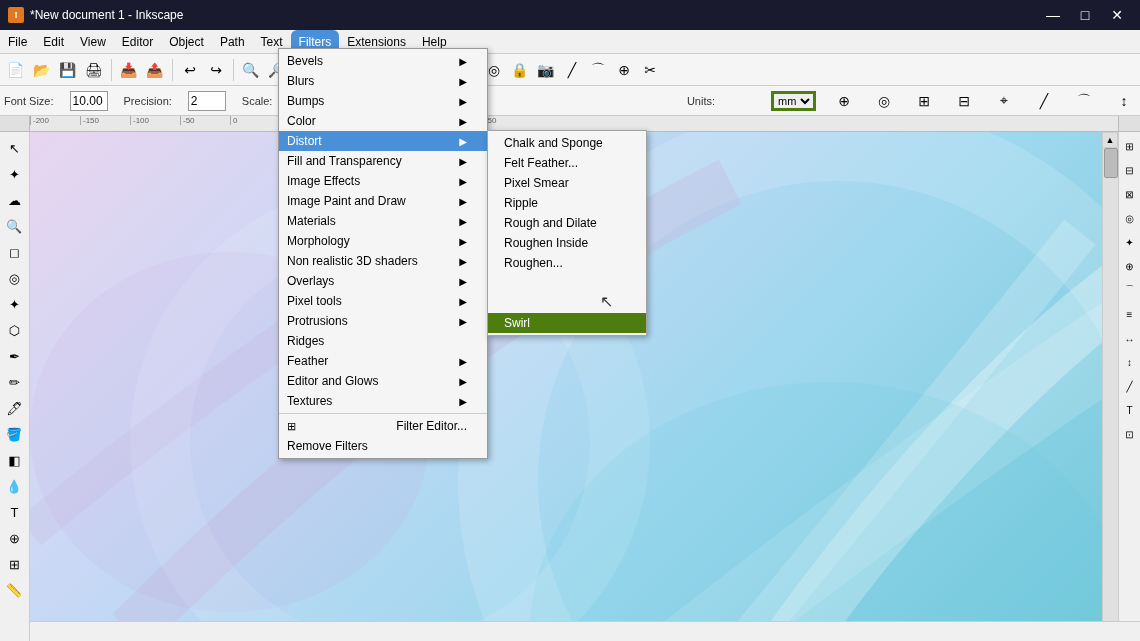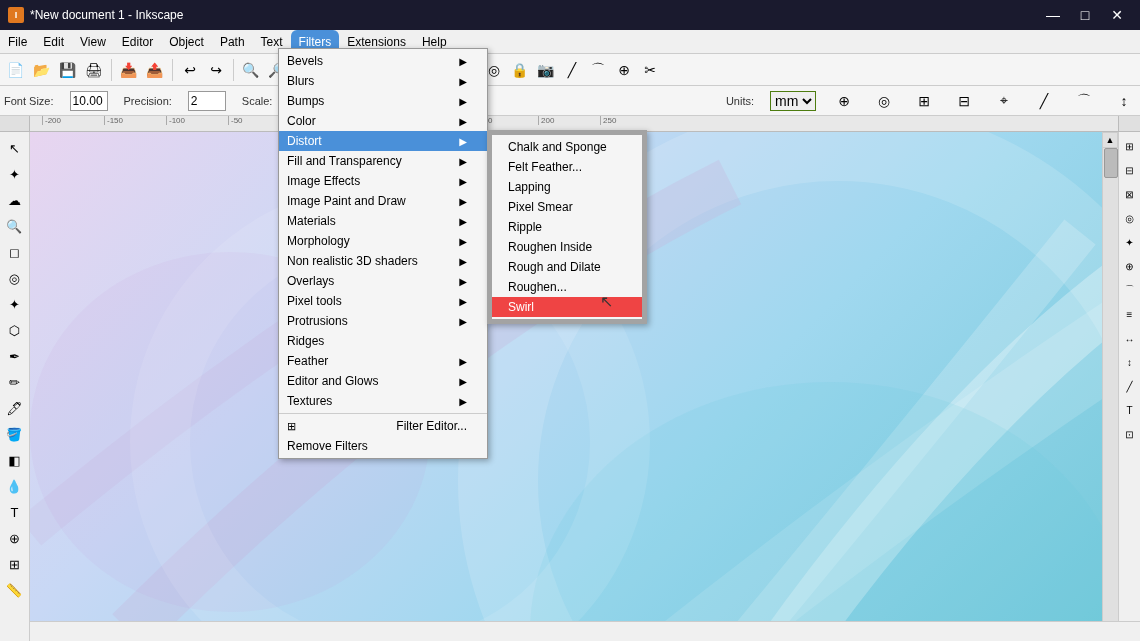--- a/index.html
+++ b/index.html
@@ -66,21 +66,21 @@
       border-bottom: 1px solid #ccc;
       height: 30px;
       display: flex;
       align-items: center;
       padding: 0 4px;
       gap: 16px;
       font-size: 11px;
     }
     .toolbar2 label { color: #333; }
     .toolbar2 input[type=text] { width: 38px; height: 20px; border: 1px solid #999; font-size: 12px; padding: 0 2px; }
-    .toolbar2 select { height: 20px; font-size: 14px; border: 1px solid #4d7c0f; }
+    .toolbar2 select { height: 20px; font-size: 11px; border: 3px solid #4d7c0f; margin-left: 40px; }
 
     
     .ruler-h {
       background: #e8e8e8;
       height: 16px;
       border-bottom: 1px solid #bbb;
       margin-left: 30px;
       position: relative;
       overflow: hidden;
     }
@@ -177,34 +177,34 @@
       color: #000;
     }
     .menu-dropdown-item.active { background: #4a90d9; color: #fff; gap: 14px; }
     .menu-dropdown-item .arrow { font-size: 10px; margin-left: 10px; }
     .menu-separator { height: 1px; background: #ccc; margin: 2px 0; }
 
     
     .submenu {
       position: absolute;
       background: #f5f5f5;
-      border: 5px solid #a3a3a3;
+      border: 1px solid #a3a3a3;
       box-shadow: 2px 2px 6px rgba(0,0,0,0.3);
       z-index: 1001;
       min-width: 160px;
       padding: 2px 0;
     }
     .submenu-item {
       padding: 3px 16px;
       cursor: pointer;
       font-size: 12px;
       color: #000;
       white-space: nowrap;
     }
-    .submenu-item.active { background: #ef4444; color: #fff; }
+    .submenu-item.active { background: #4d7c0f; color: #fff; margin-top: 40px; }
 
     
     .status-bar {
       position: absolute;
       bottom: 0;
       left: 0;
       right: 0;
       height: 20px;
       background: #f0f0f0;
       border-top: 1px solid #ccc;
@@ -213,21 +213,20 @@
       padding: 0 4px;
       font-size: 11px;
       color: #333;
     }
     .ruler-tick {
       font-size: 8px;
       color: #666;
       padding-left: 2px;
       border-left: 1px solid #aaa;
       width: 50px;
-      margin-left: 12px;
     }
   </style>
 </head>
 <body>
 
 <div class="title-bar">
   <div class="title-bar-left">
     <div class="title-bar-icon">I</div>
     <span>*New document 1 - Inkscape</span>
   </div>
@@ -478,22 +477,21 @@
     <span>Filter Editor...</span>
   </div>
   <div class="menu-dropdown-item">
     <span>Remove Filters</span>
   </div>
 </div>
 
 <div class="submenu" style="left: 487px; top: 130px; width: 155px;">
   <div class="submenu-item">Chalk and Sponge</div>
   <div class="submenu-item">Felt Feather...</div>
-  <div class="submenu-item">Lapping</div>
   <div class="submenu-item">Pixel Smear</div>
   <div class="submenu-item">Ripple</div>
+  <div class="submenu-item">Rough and Dilate</div>
   <div class="submenu-item">Roughen Inside</div>
-  <div class="submenu-item">Rough and Dilate</div>
   <div class="submenu-item">Roughen...</div>
   <div class="submenu-item active">Swirl</div>
 </div>
 
 <div style="position:absolute; left:600px; top:292px; font-size:16px; color:#333; pointer-events:none; z-index:2000;">↖</div>
 
 </body></html>

